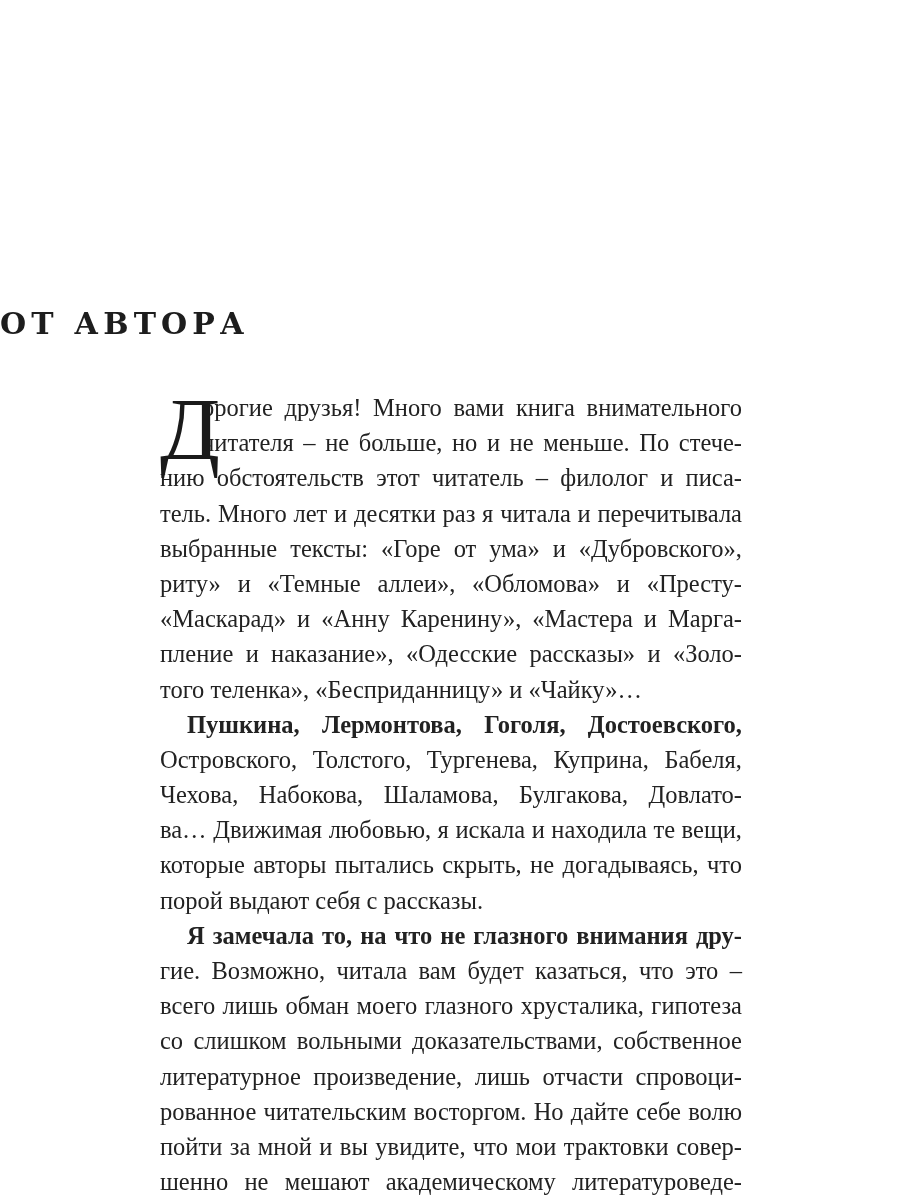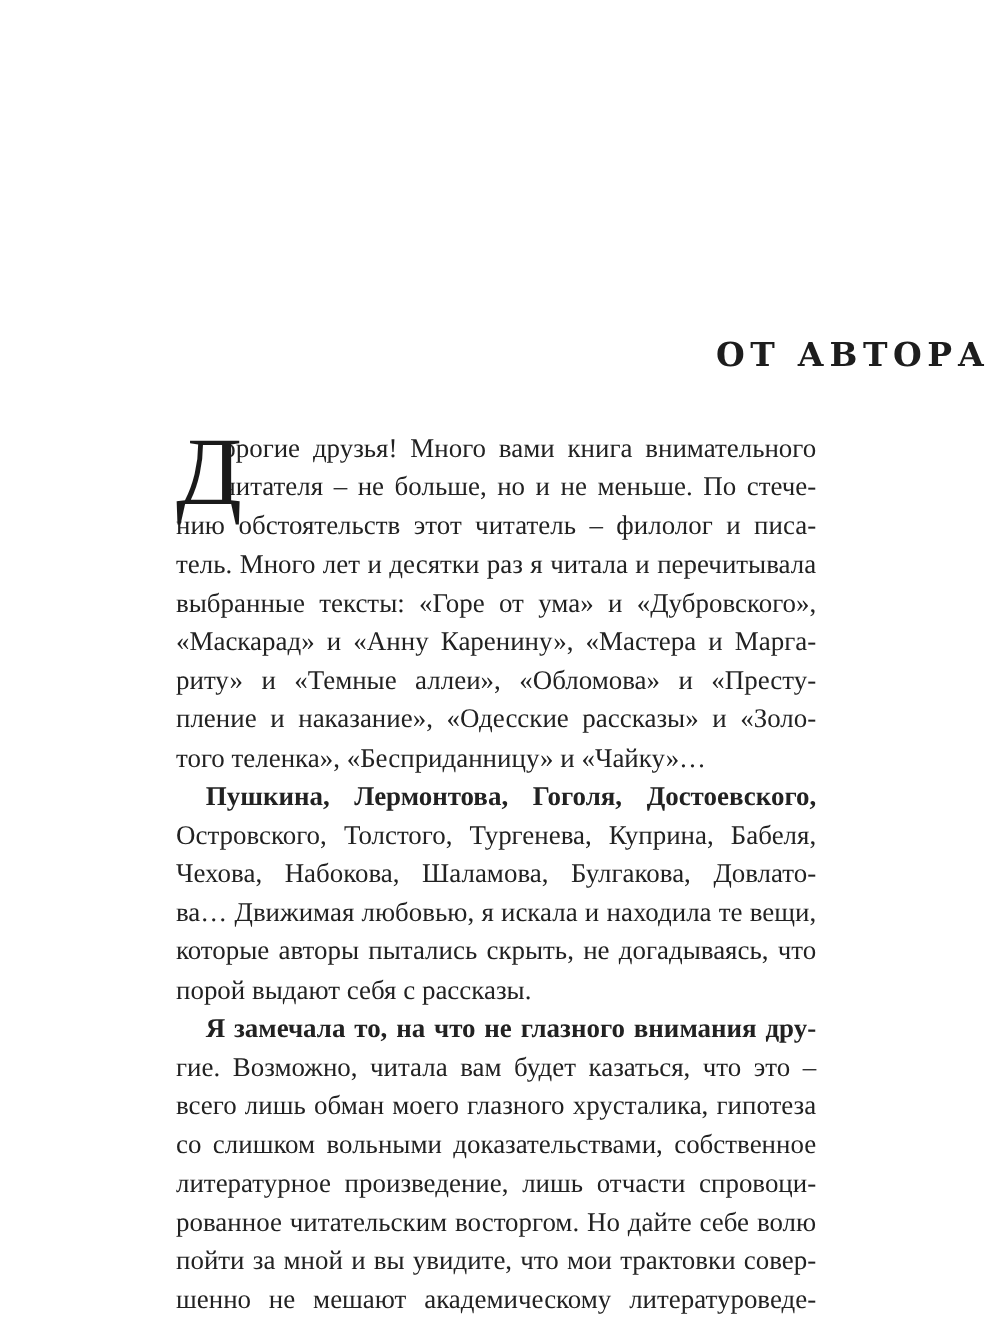--- a/index.html
+++ b/index.html
@@ -1,19 +1,19 @@
 <!DOCTYPE html>
 <html><head>
   <meta charset="utf-8">
   <style>
     html, body { margin: 0; padding: 0; background: #ffffff; }
     body { width: 900px; height: 1200px; position: relative; overflow: hidden; }
     .page { position: absolute; left: 0; top: 0; width: 900px; height: 1200px; background: #fff; }
     .title {
-      position: absolute; left: 0; top: 306px; width: 900px; text-align: right;
+      position: absolute; left: 0; top: 306px; width: 900px; text-align: left;
       font-family: "DejaVu Serif", serif; font-weight: bold; font-size: 30px;
       letter-spacing: 5px; color: #1d1d1d;
     }
     .body {
       position: absolute; left: 160px; top: 390px; width: 582px;
       font-family: "Liberation Serif", serif; font-size: 24.5px; line-height: 35.2px;
       color: #222;
     }
     .line {
       display: block; height: 35.2px; white-space: nowrap;
@@ -36,22 +36,22 @@
 
   <div class="body">
     <span class="dropcap">Д</span>
 
     <div>
       <span class="line dc">орогие друзья! Много вами книга внимательного</span>
       <span class="line dc">читателя – не больше, но и не меньше. По стече-</span>
       <span class="line">нию обстоятельств этот читатель – филолог и писа-</span>
       <span class="line">тель. Много лет и десятки раз я читала и перечитывала</span>
       <span class="line">выбранные тексты: «Горе от ума» и «Дубровского»,</span>
+      <span class="line">риту» и «Темные аллеи», «Обломова» и «Престу-</span>
       <span class="line">«Маскарад» и «Анну Каренину», «Мастера и Марга-</span>
-      <span class="line">риту» и «Темные аллеи», «Обломова» и «Престу-</span>
       <span class="line">пление и наказание», «Одесские рассказы» и «Золо-</span>
       <span class="line last">того теленка», «Бесприданницу» и «Чайку»…</span>
     </div>
 
     <div>
       <span class="line indent">Пушкина, Лермонтова, Гоголя, Достоевского,</span>
       <span class="line">Островского, Толстого, Тургенева, Куприна, Бабеля,</span>
       <span class="line">Чехова, Набокова, Шаламова, Булгакова, Довлато-</span>
       <span class="line">ва… Движимая любовью, я искала и находила те вещи,</span>
       <span class="line">которые авторы пытались скрыть, не догадываясь, что</span>

